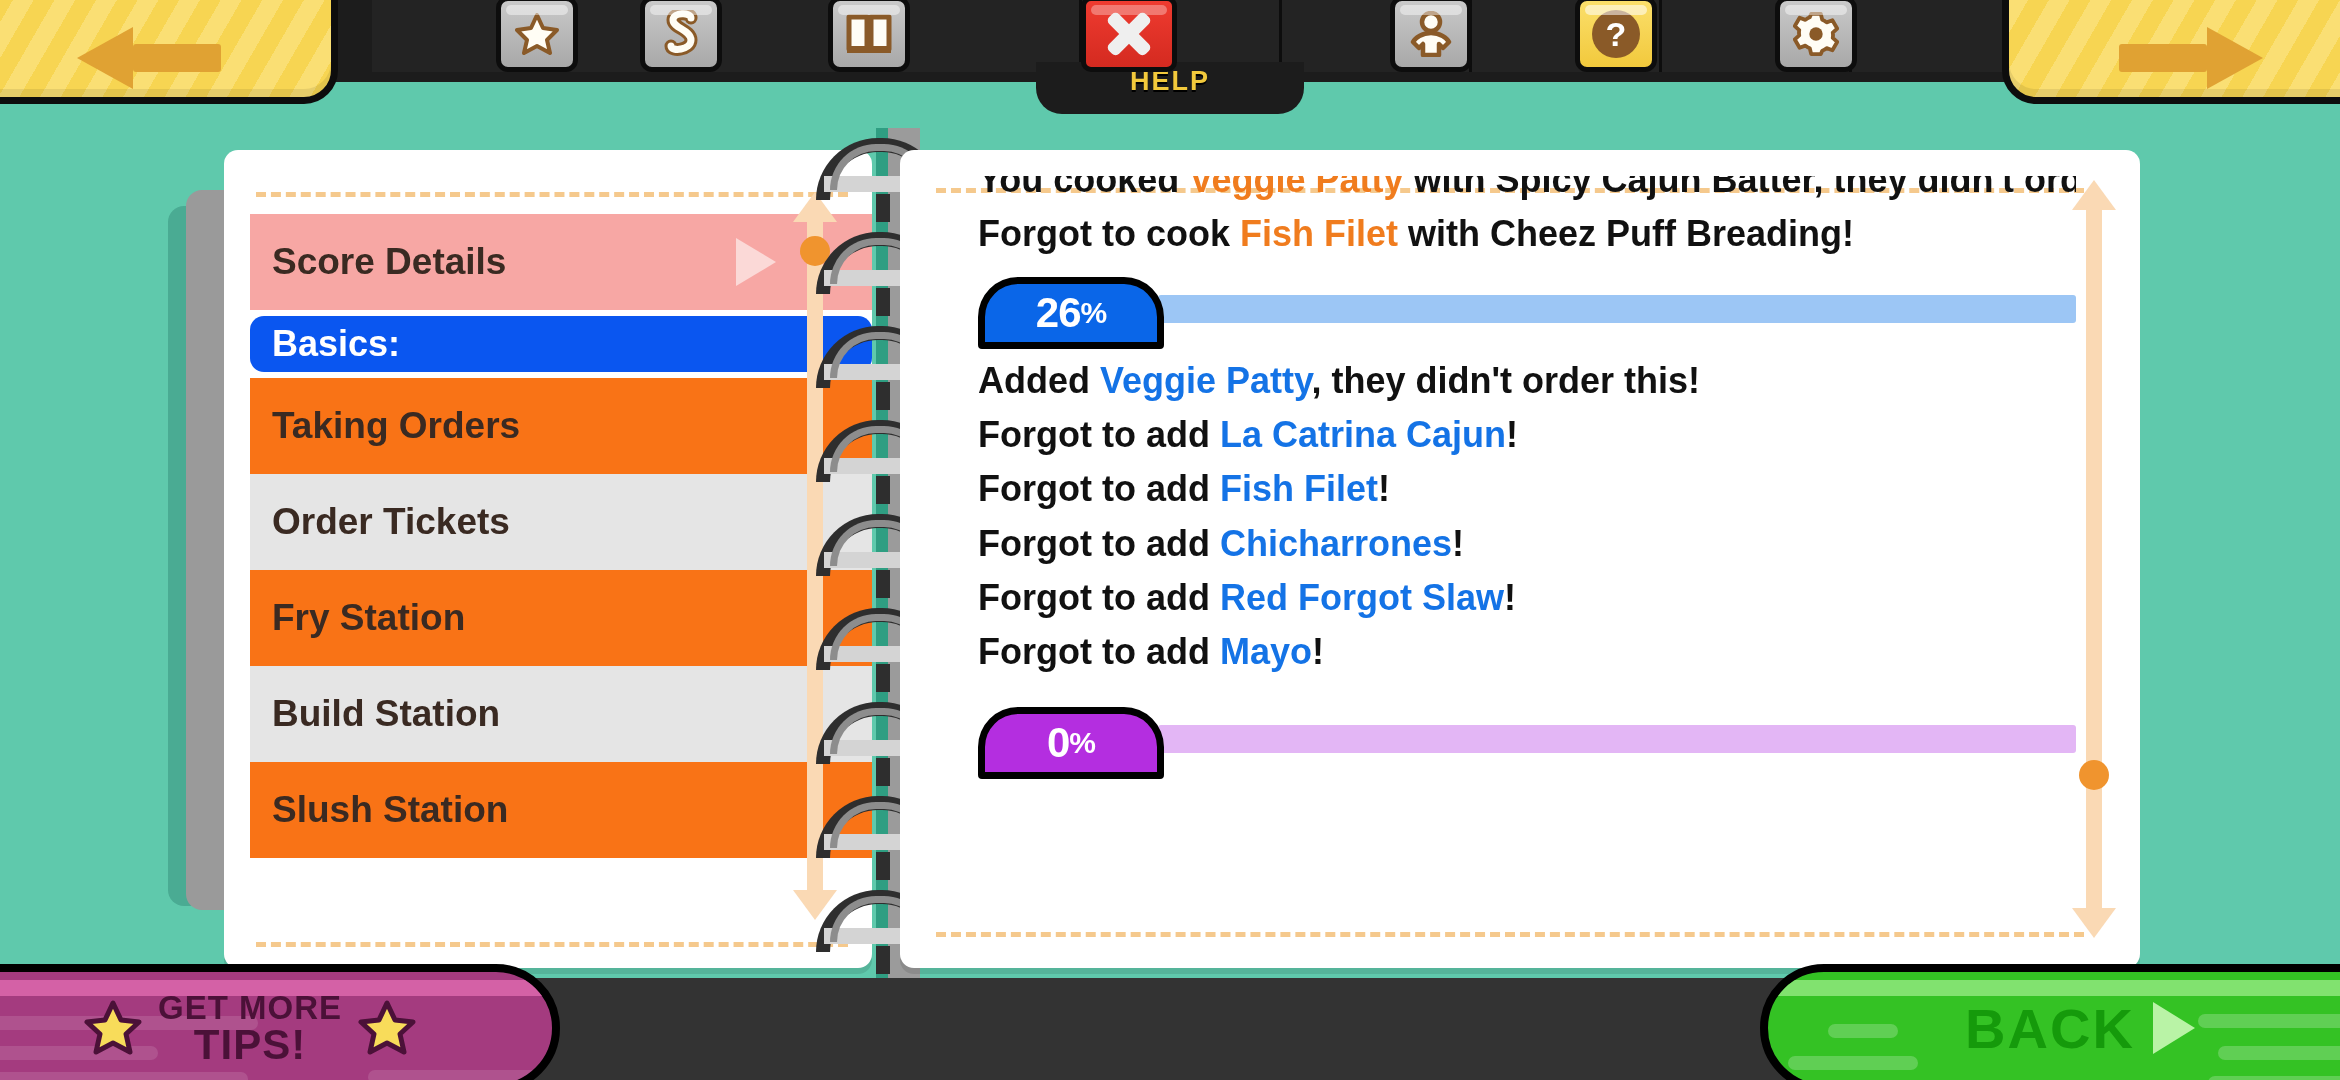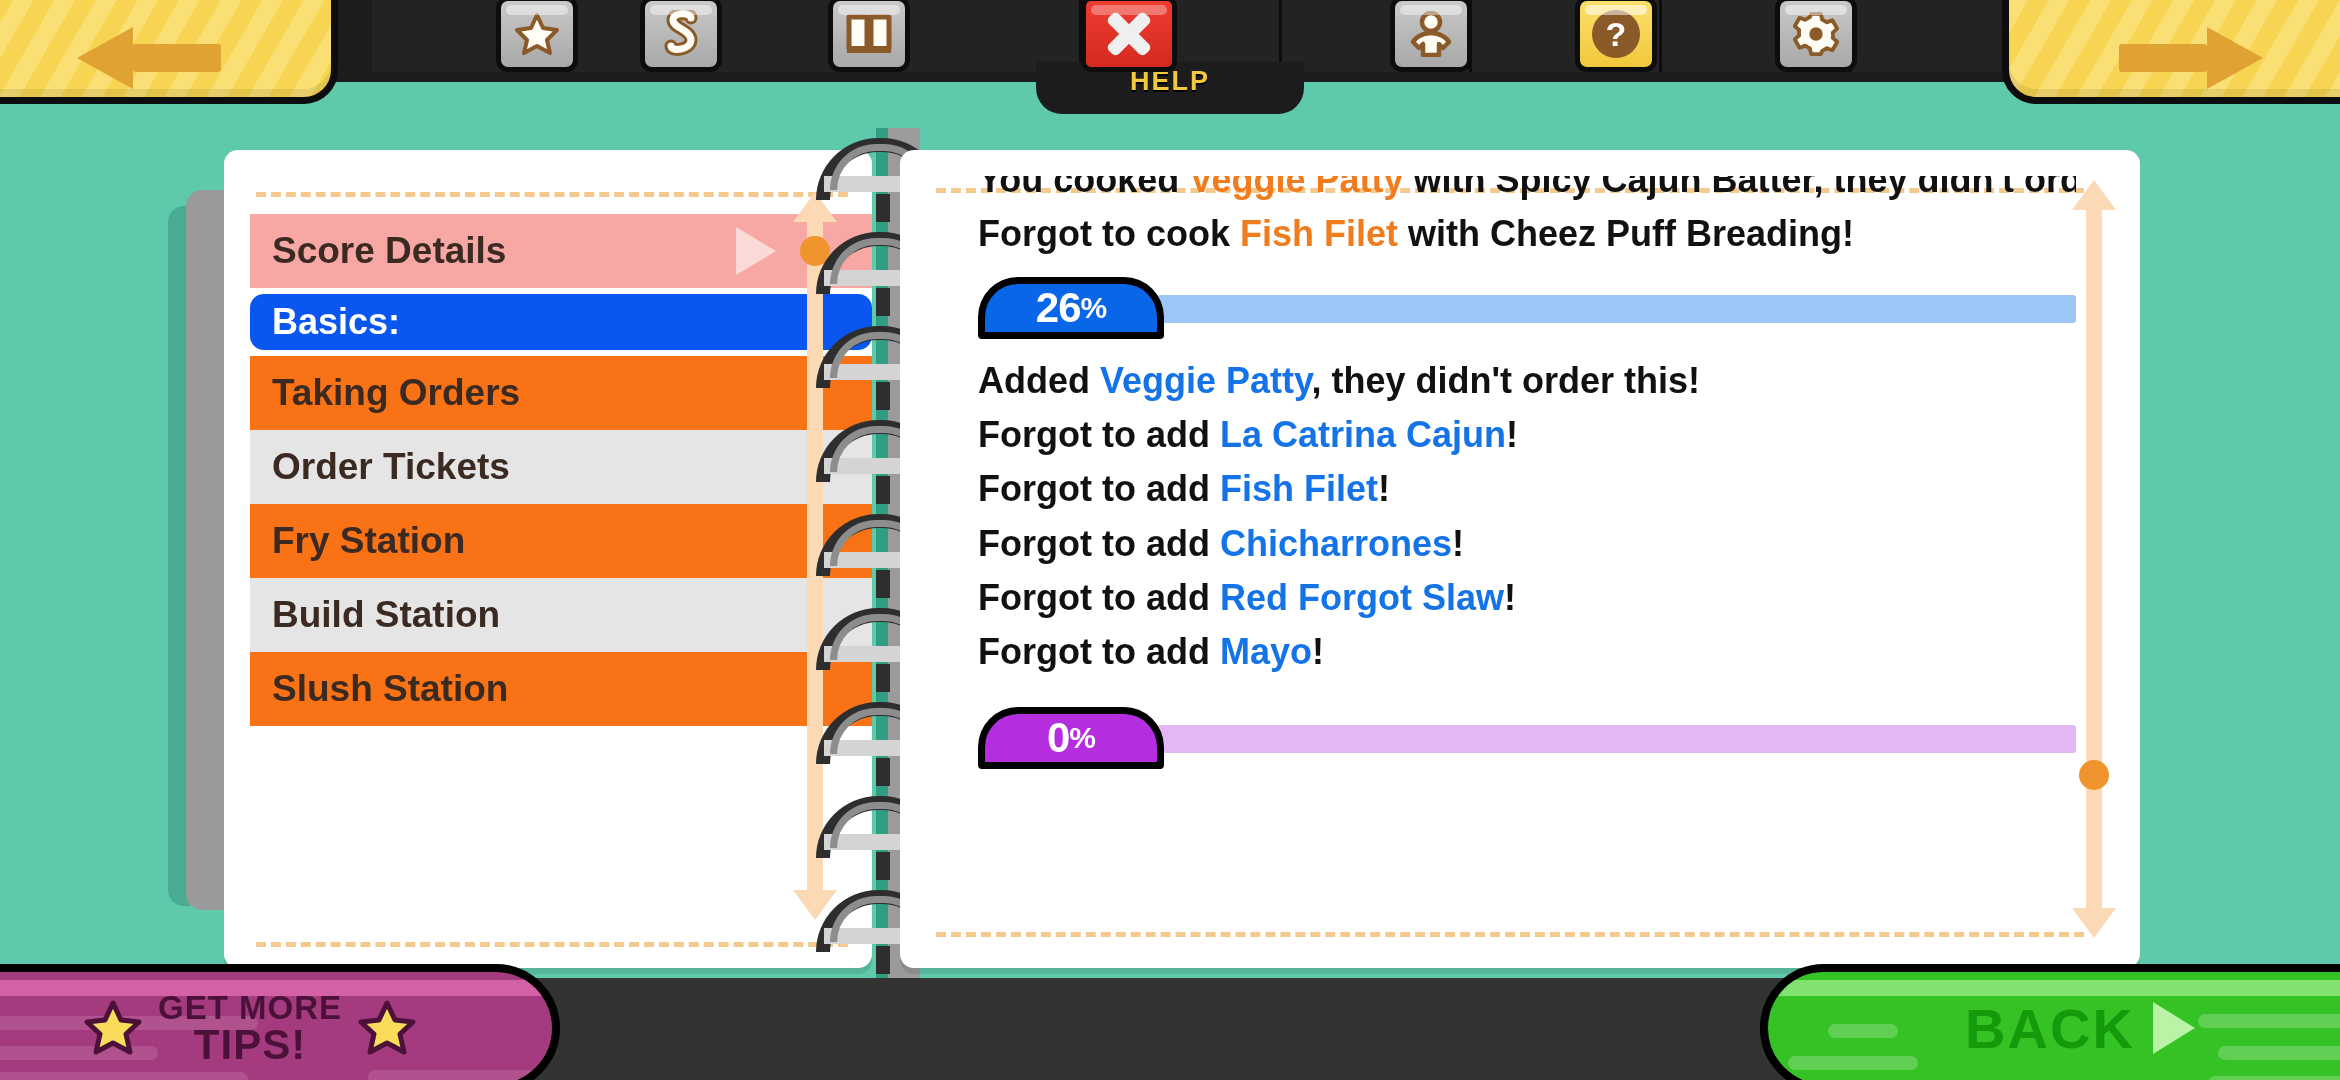--- a/index.html
+++ b/index.html
@@ -97,21 +97,21 @@
   .page.right{left:900px;top:22px;width:1240px;height:818px;}
 
   .dash{
     position:absolute;left:0;right:0;height:0;
     border-top:5px dashed #f5c98d;
   }
 
   
   .menu{position:absolute;left:26px;right:0px;top:64px;}
   .menu-item{
-    height:74px;display:flex;align-items:center;padding-left:22px;box-sizing:border-box;
+    height:96px;display:flex;align-items:center;padding-left:22px;box-sizing:border-box;
     font-size:37px;font-weight:bold;color:#3a2a22;position:relative;
   }
   .menu-item.pink{background:#f7a7a4;color:#3a2a22;}
   .menu-item.cream{background:#e5e5e5;}
   .menu-item.white{background:#f97316;}
   .menu-item.blue{
     background:#0a56f0;color:#fff;border-radius:14px;height:56px;margin:6px 0;
     font-size:36px;
   }
   .play-tri{
@@ -158,21 +158,21 @@
   }
   .line.clip-top{margin-top:-16px;}
   .or{color:#f07c1e;}
   .bl{color:#1473e6;}
 
   .meter{position:relative;height:64px;margin:22px 0 20px 0;}
   .meter .bar{
     position:absolute;left:180px;right:0;top:18px;height:28px;border-radius:3px;
   }
   .meter .badge{
-    position:absolute;left:0;top:0;width:186px;height:62px;
+    position:absolute;left:0;top:0;width:186px;height:72px;
     border-radius:40px 40px 4px 4px;border:7px solid #000;box-sizing:border-box;
     display:flex;align-items:center;justify-content:center;color:#fff;font-weight:bold;
     letter-spacing:-1px;
   }
   .meter .badge .num{font-size:42px;}
   .meter .badge .pct{font-size:30px;}
 
   
   .rscroll{position:absolute;right:24px;top:30px;bottom:30px;width:44px;}
 

